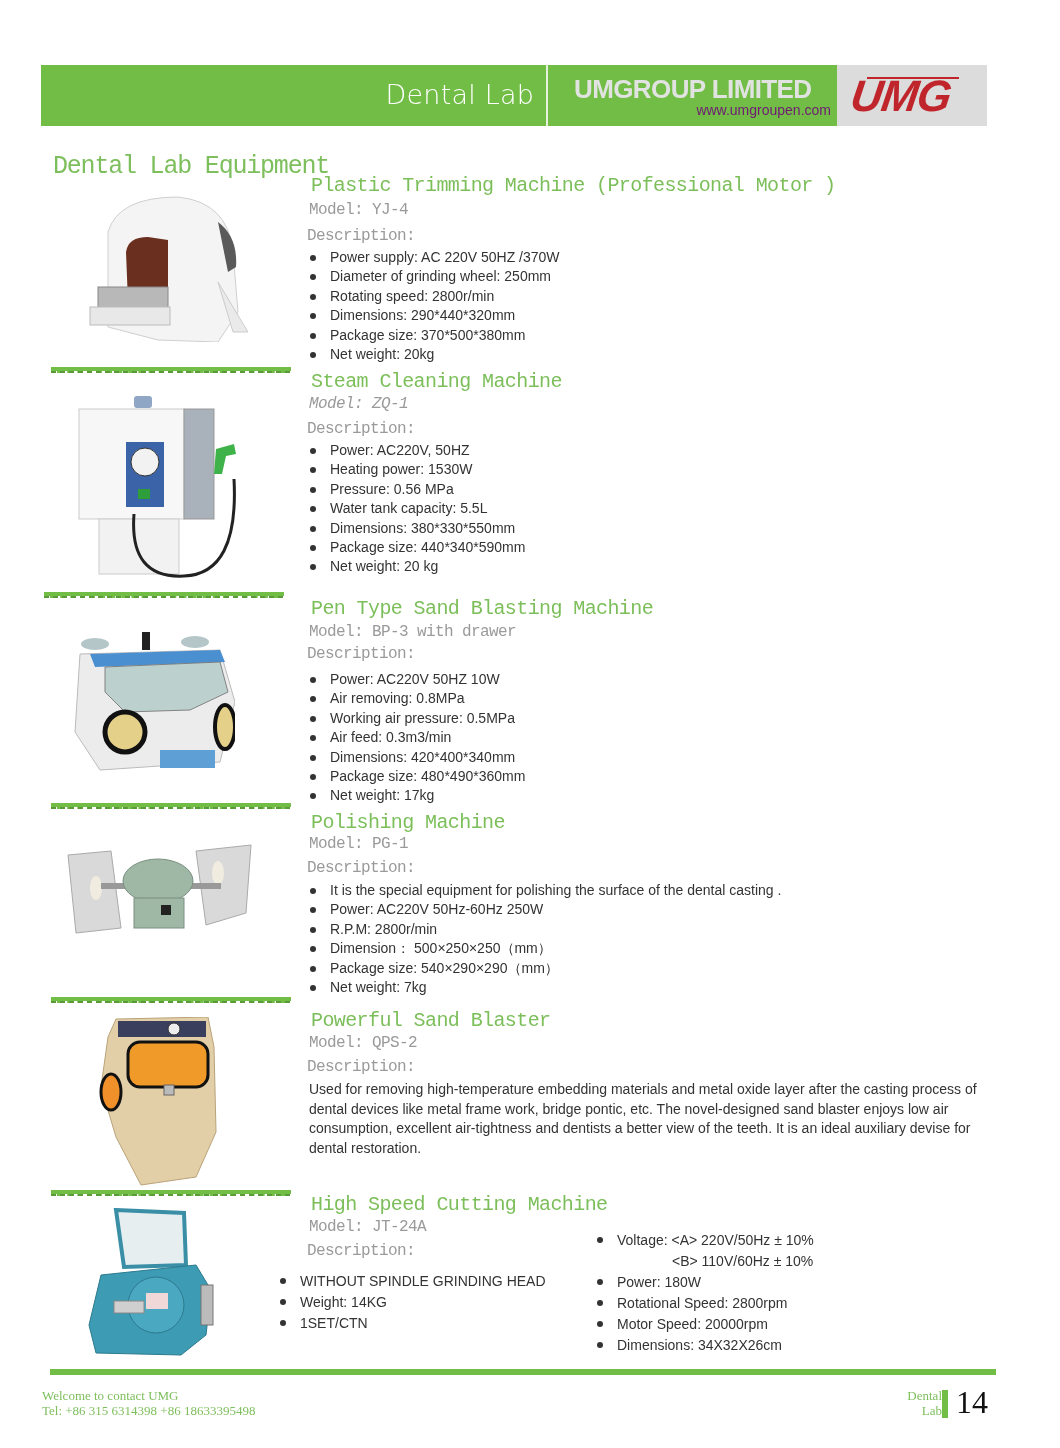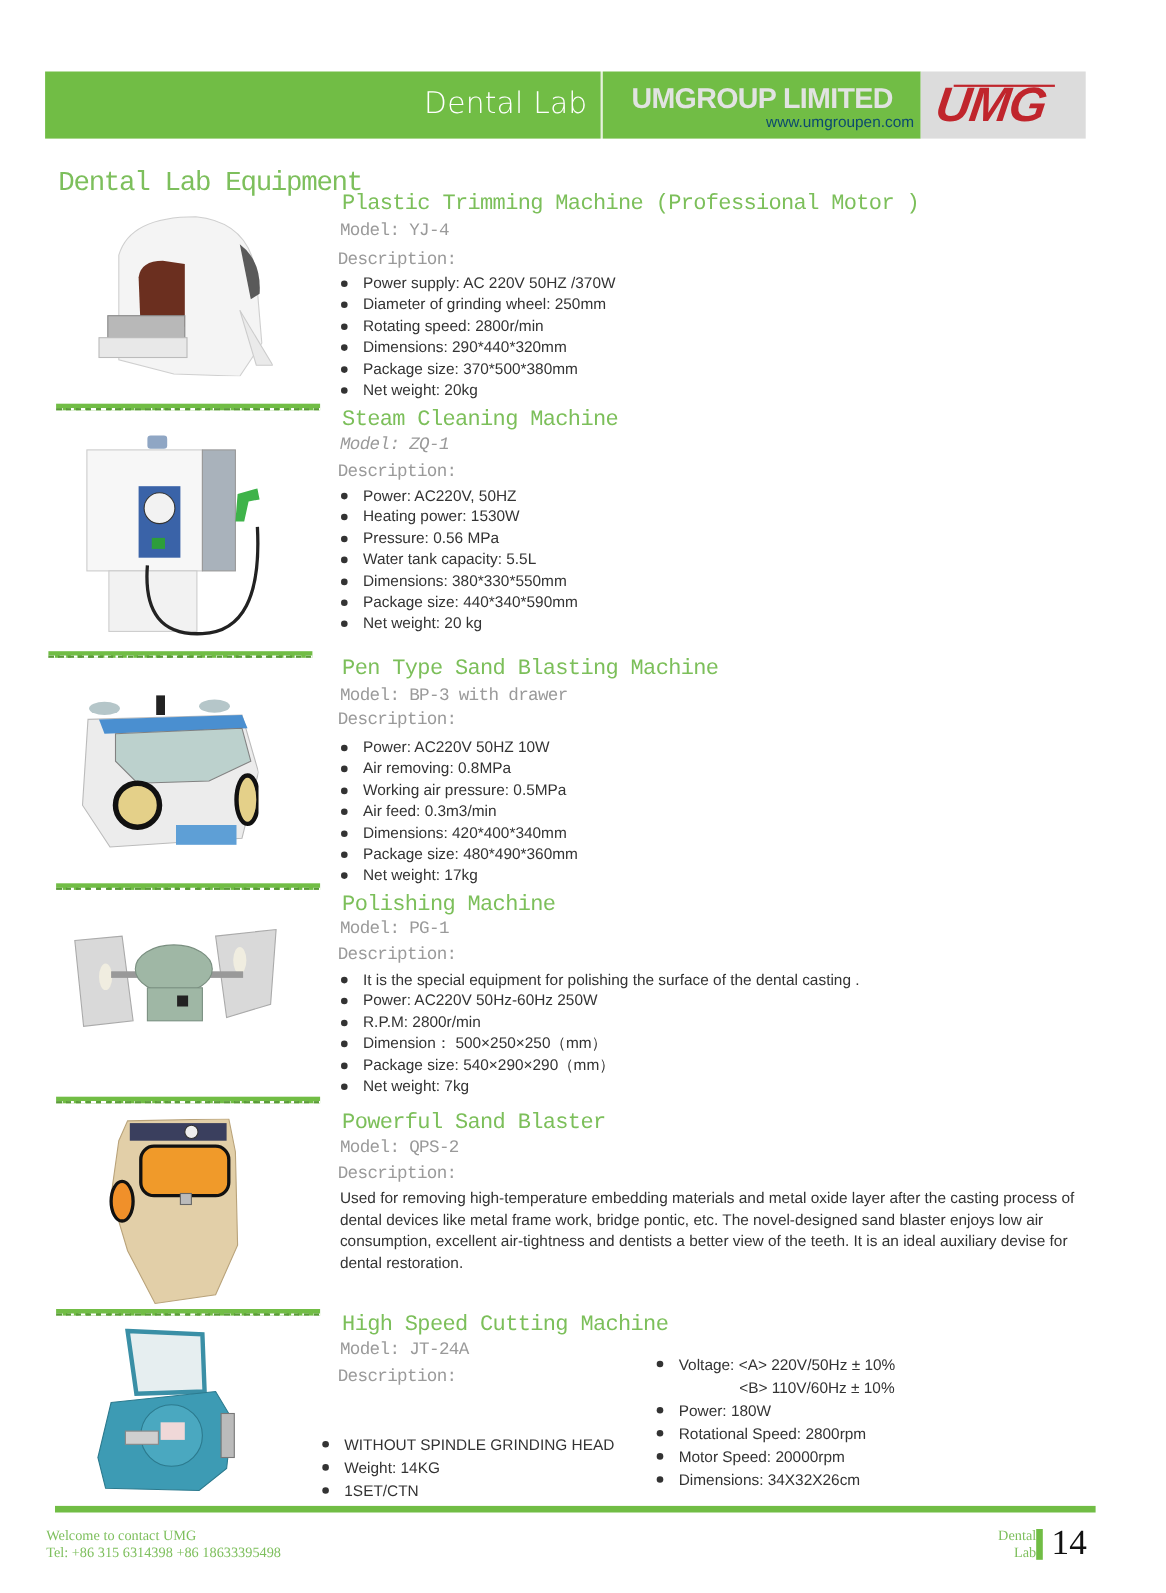--- a/index.html
+++ b/index.html
@@ -6,21 +6,21 @@
   html, body { width: 1060px; height: 1448px; background: #ffffff; overflow: hidden; }
   body { position: relative; font-family: "Liberation Sans", sans-serif; color: #333; }
 
   
   .banner { position: absolute; left: 41px; top: 65px; width: 946px; height: 61px; display: flex; }
   .banner-left { width: 505px; height: 100%; background: #71bd45; position: relative; }
   .banner-left .section-title { position: absolute; right: 12px; top: 14px; font-family: "DejaVu Sans", sans-serif; font-size: 27px; color: #ffffff; font-weight: 300; letter-spacing: 0.2px; text-align: center; }
   .banner-divider { width: 2px; height: 100%; background: #e6f1dc; }
   .banner-mid { width: 289px; height: 100%; background: #71bd45; position: relative; }
   .banner-mid .company { position: absolute; left: 26px; top: 9px; font-family: "Liberation Sans", sans-serif; font-weight: bold; font-size: 26px; color: #e1e3e1; letter-spacing: -0.6px; }
-  .banner-mid .website { position: absolute; right: 6px; top: 37px; font-size: 14px; color: #0c4a6e; }
+  .banner-mid .website { position: absolute; right: 6px; top: 37px; font-size: 14px; color: #701a75; }
   .banner-logo { flex: 1; height: 100%; background: #dcdcdc; position: relative; }
   .banner-logo .umg { position: absolute; left: 14px; top: 6px; font-family: "Liberation Sans", sans-serif; font-weight: bold; font-style: italic; font-size: 44px; color: #c0252c; letter-spacing: -1px; transform: skewX(-8deg); }
   .banner-logo .umg-line { position: absolute; left: 30px; top: 12px; width: 92px; height: 2px; background: #c0252c; }
 
   .page-title { position: absolute; left: 53px; top: 141px; font-family: "Liberation Mono", monospace; font-size: 25px; color: #7dbf5c; letter-spacing: -1.2px; margin-top: 11px; }
   .p-name { position: absolute; left: 311px; font-family: "Liberation Mono", monospace; font-size: 20px; color: #7cbf5a; letter-spacing: -0.6px; white-space: nowrap; }
   .p-model { position: absolute; left: 309px; font-family: "Liberation Mono", monospace; font-size: 16px; color: #9a9a9a; letter-spacing: -0.6px; white-space: nowrap; }
   .p-desc-label { position: absolute; left: 307px; font-family: "Liberation Mono", monospace; font-size: 16px; color: #9a9a9a; letter-spacing: -0.6px; white-space: nowrap; }
   ul.specs { position: absolute; left: 310px; list-style: none; }
   ul.specs li { font-size: 14px; color: #333; height: 19.4px; line-height: 19.4px; position: relative; padding-left: 20px; white-space: nowrap; }
@@ -183,21 +183,21 @@
     <path d="M15 70 L110 60 L125 85 L120 130 L95 150 L10 148 L3 120 Z" fill="#3d9bb4" stroke="#2c7a8e"></path>
     <circle cx="70" cy="100" r="28" fill="#4aa8c0" stroke="#2c7a8e"></circle>
     <rect x="60" y="88" width="22" height="16" fill="#f0d8d8"></rect>
     <rect x="28" y="96" width="30" height="12" fill="#cfcfcf" stroke="#888"></rect>
     <rect x="115" y="80" width="12" height="40" fill="#bbb" stroke="#777"></rect>
   </svg>
 </div>
 <div class="p-name" style="top:1193px;">High Speed Cutting Machine</div>
 <div class="p-model" style="top:1218px;">Model: JT-24A</div>
 <div class="p-desc-label" style="top:1242px;">Description:</div>
-<ul class="specs" style="left:293px; top:1271px; line-height:21px;margin-top:32px;">
+<ul class="specs" style="left:280px; top:1271px; line-height:21px;">
   <li style="height:21px;line-height:21px;">WITHOUT SPINDLE GRINDING HEAD</li>
   <li style="height:21px;line-height:21px;">Weight: 14KG</li>
   <li style="height:21px;line-height:21px;">1SET/CTN</li>
 </ul>
 <ul class="specs" style="left:597px; top:1230px;">
   <li style="height:21px;line-height:21px;">Voltage: &lt;A&gt; 220V/50Hz ± 10%</li>
   <li style="height:21px;line-height:21px;padding-left:75px;" class="no-bullet">&lt;B&gt; 110V/60Hz ± 10%</li>
   <li style="height:21px;line-height:21px;">Power: 180W</li>
   <li style="height:21px;line-height:21px;">Rotational Speed: 2800rpm</li>
   <li style="height:21px;line-height:21px;">Motor Speed: 20000rpm</li>

